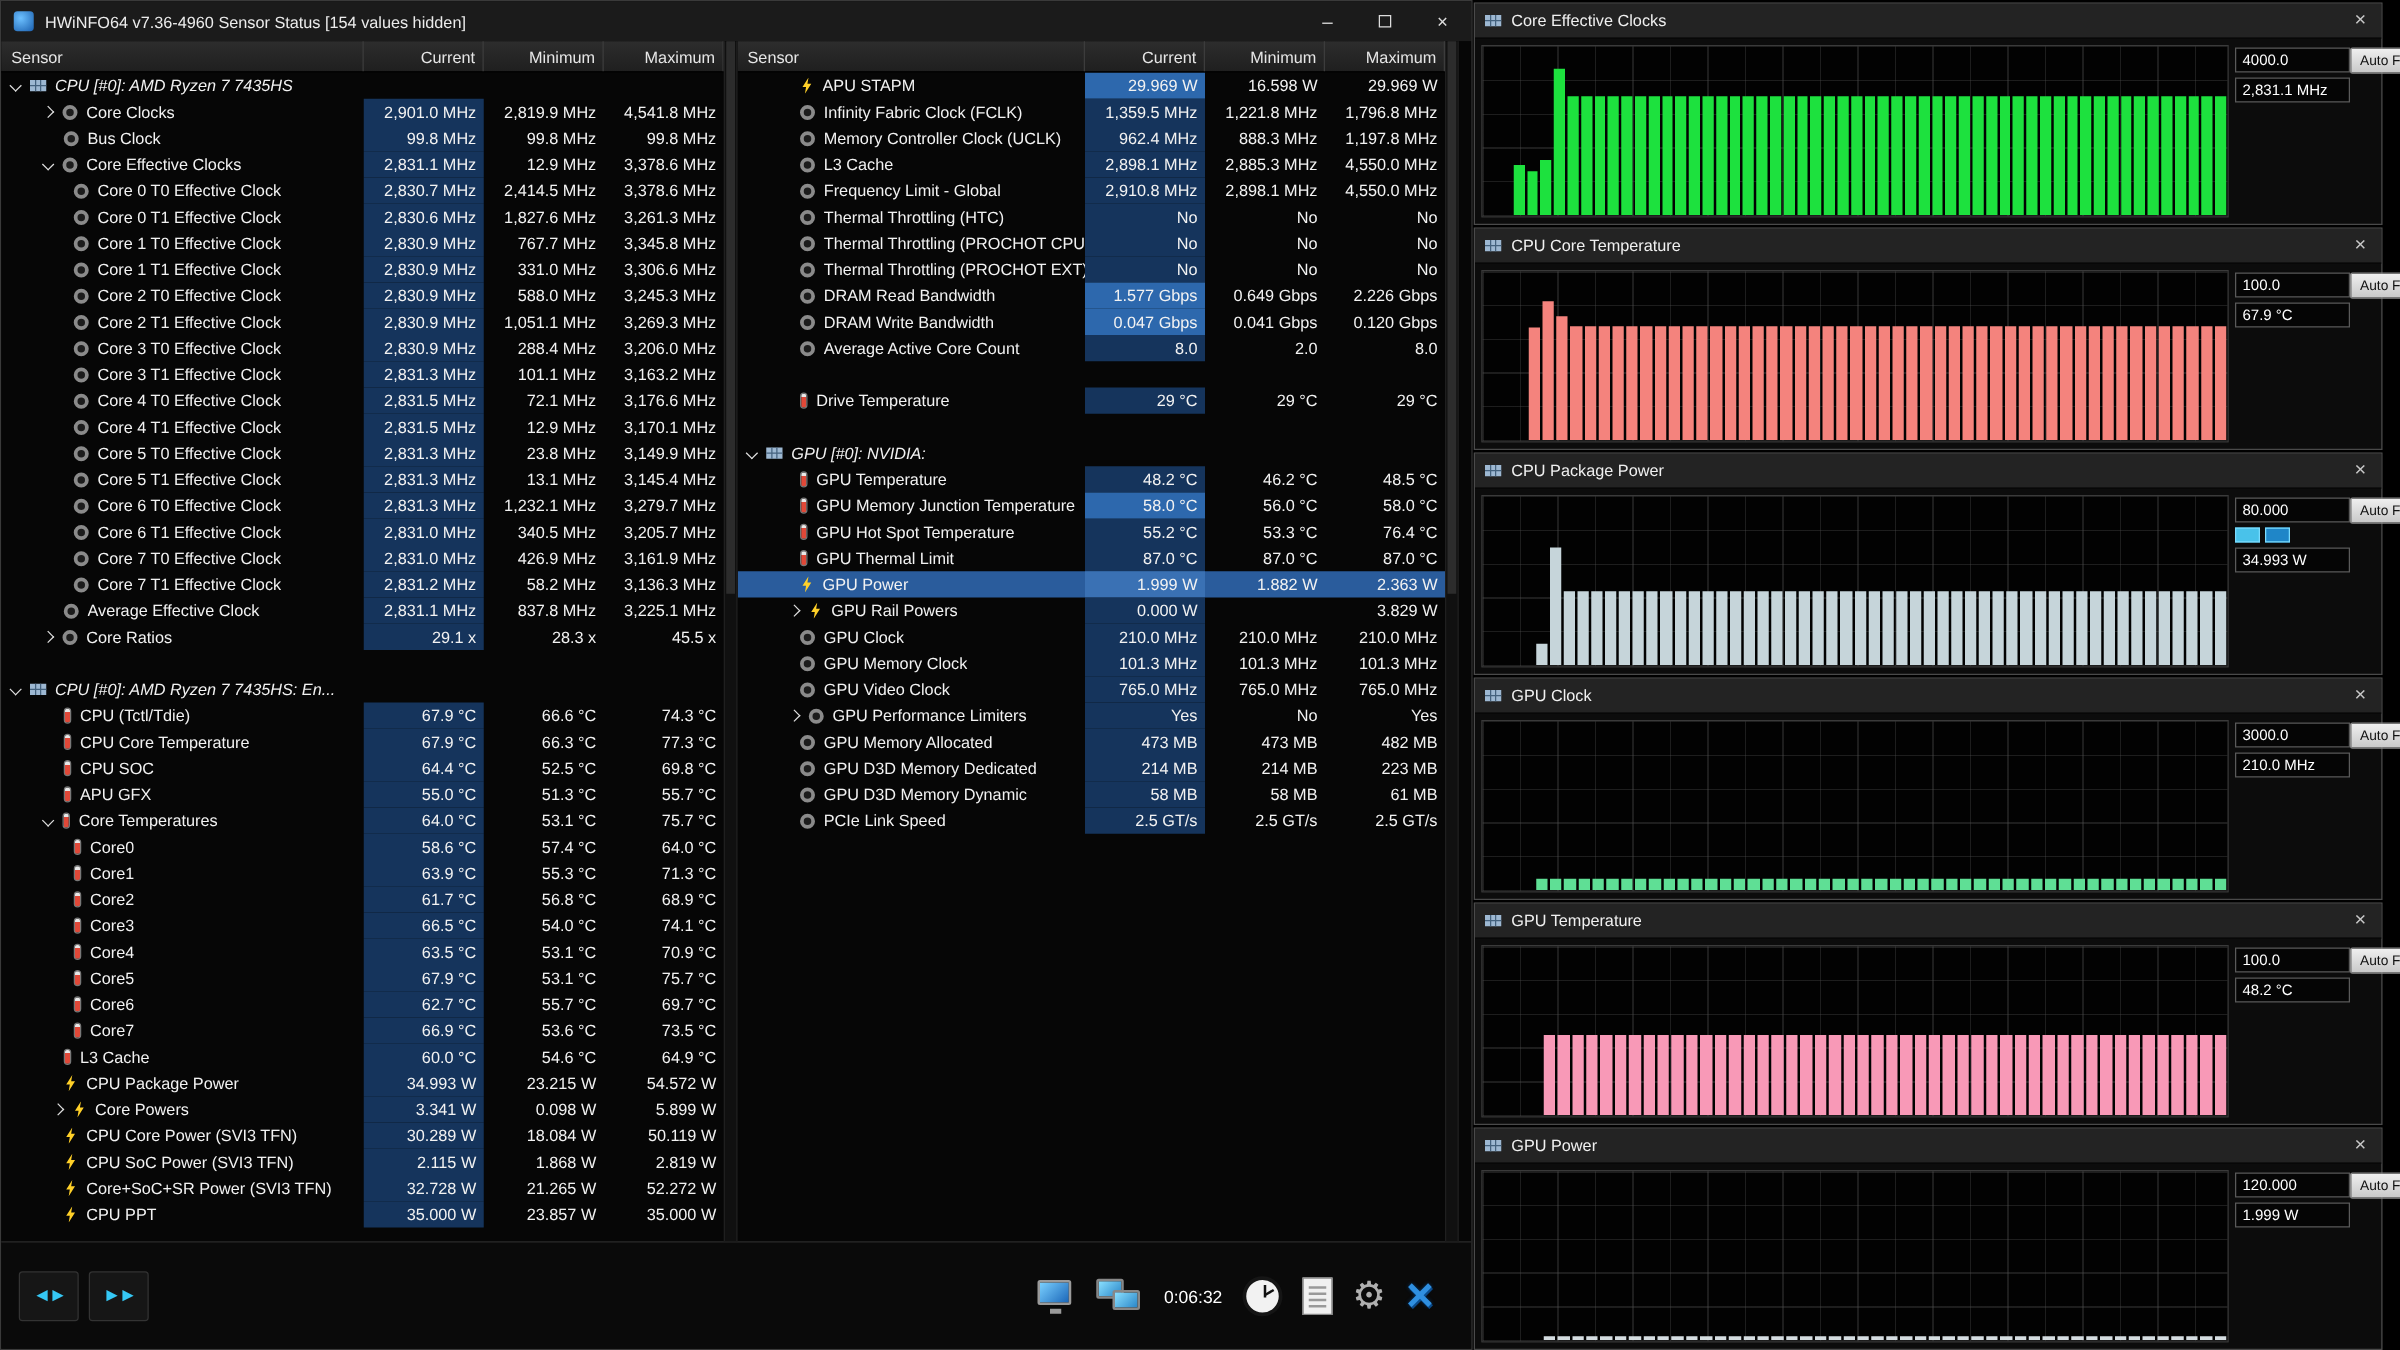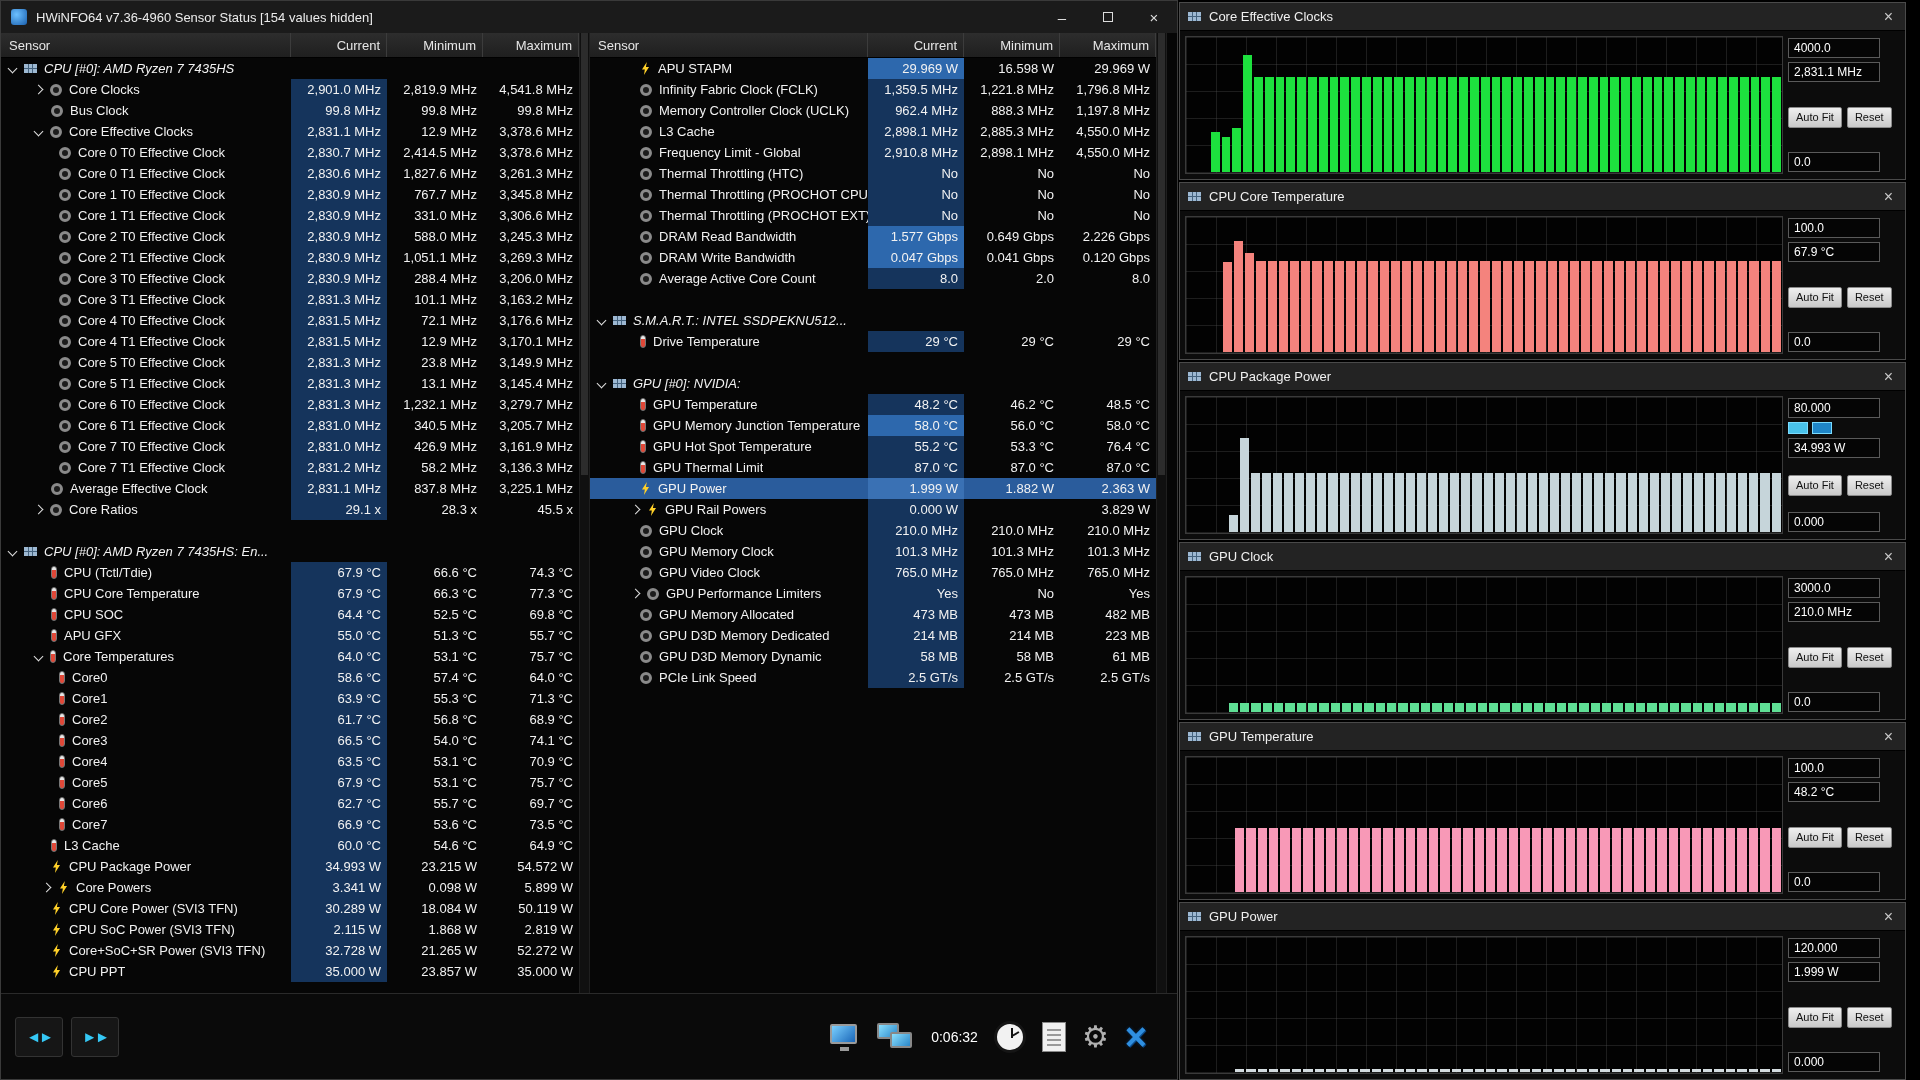--- a/index.html
+++ b/index.html
@@ -83,21 +83,21 @@
   .gico{margin-right:8px;}
   .gtext{color:#f0f0f0;font-size:13px;flex:1;white-space:nowrap;overflow:hidden;}
   .gclose{color:#c8c8c8;font-size:16px;padding:0 4px;flex:none;}
   .gbody{flex:1;display:flex;padding:5px;gap:5px;min-height:0;}
   .garea{flex:1;position:relative;background:#020202;border:1px solid #3a3a3a;
     background-image:
       repeating-linear-gradient(to right,rgba(80,80,80,.35) 0 1px,transparent 1px 30px),
       repeating-linear-gradient(to bottom,rgba(80,80,80,.35) 0 1px,transparent 1px 27px);}
   .barwrap{position:absolute;inset:1px;display:flex;align-items:flex-end;gap:2px;}
   .bar{flex:1 1 0;min-width:0;}
-  .gside{width:112px;flex:none;display:flex;flex-direction:column;justify-content:space-between;padding:2px 0;}
+  .gside{width:112px;flex:none;display:flex;flex-direction:row;justify-content:space-between;padding:2px 0;}
   .gtop{display:flex;flex-direction:column;gap:4px;}
   .gbox{width:92px;background:#050505;border:1px solid #5a5a5a;color:#fff;font-size:12px;padding:2px 5px;white-space:nowrap;}
   .btnrow{display:flex;gap:5px;}
   .gbtn{font-size:11px;height:21px;background:linear-gradient(#efefef,#c9c9c9);border:1px solid #8a8a8a;border-radius:2px;color:#111;padding:0 7px;font-family:inherit;white-space:nowrap;}
   .indrow{display:flex;gap:4px;}
   .indsq{width:20px;height:12px;border:1px solid #7adcff;display:inline-block;}
   .indsq.a{background:#49c2ea;}.indsq.b{background:#1f86c8;}
 </style>
 </head>
 <body>
@@ -676,30 +676,20 @@
               <span class="cell label t1">
                 <span class="chev-sp"></span>
                 <span class="ico ico-clock"></span>
                 <span class="lbl">Average Active Core Count</span>
               </span>
               <span class="cell val cur">8.0</span>
               <span class="cell val">2.0</span>
               <span class="cell val">8.0</span>
             </div>
             <div class="row"></div>
-            <div class="row group">
-              <span class="cell label t0">
-                <span class="chev down"></span>
-                <span class="ico ico-chip"></span>
-                <span class="lbl">S.M.A.R.T.: INTEL SSDPEKNU512...</span>
-              </span>
-              <span class="cell val"></span>
-              <span class="cell val"></span>
-              <span class="cell val"></span>
-            </div>
             <div class="row">
               <span class="cell label t1">
                 <span class="chev-sp"></span>
                 <span class="ico ico-temp"></span>
                 <span class="lbl">Drive Temperature</span>
               </span>
               <span class="cell val cur">29 °C</span>
               <span class="cell val">29 °C</span>
               <span class="cell val">29 °C</span>
             </div>

